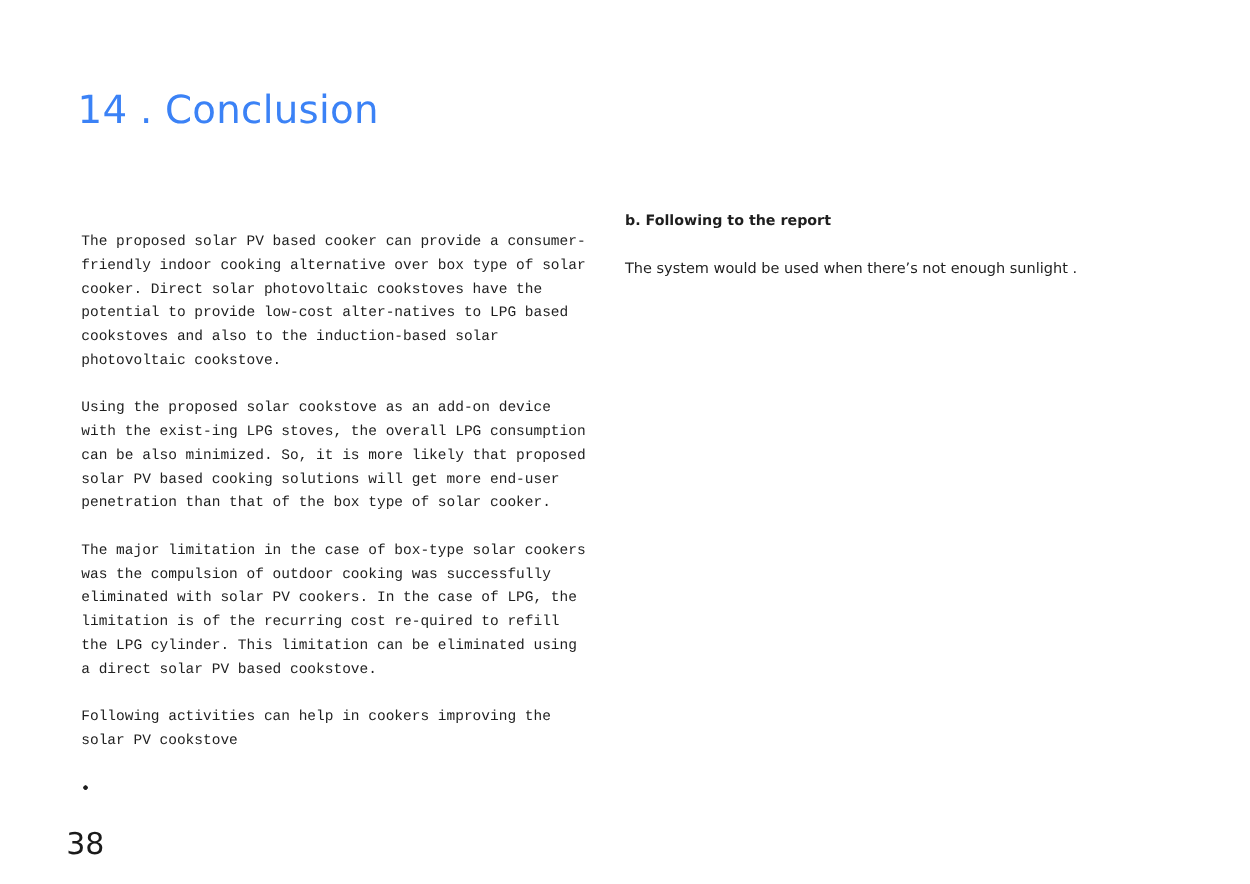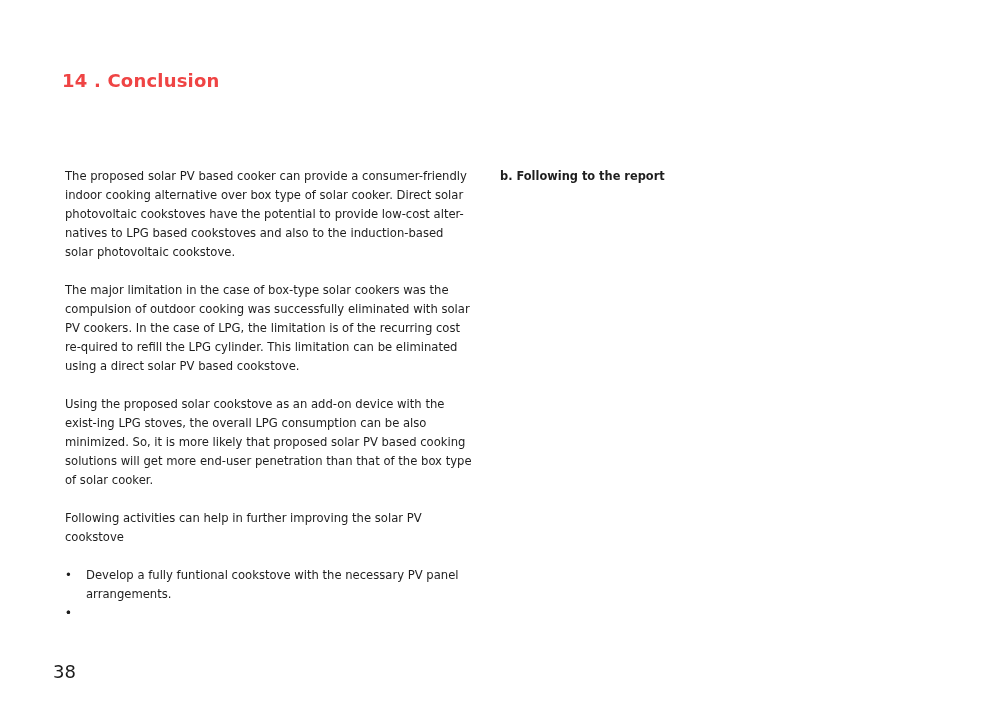--- a/index.html
+++ b/index.html
@@ -14,43 +14,44 @@
       overflow: hidden;
       font-family: "DejaVu Sans", sans-serif;
       color: #1a1a1a;
     }
     .page-title {
       position: absolute;
       left: 62px;
       top: 70px;
       margin: 0;
       font-family: "DejaVu Sans", sans-serif;
-      font-weight: bold;
-      font-size: 18px;
+      font-weight: normal;
+      font-size: 31px;
       letter-spacing: 0.2px;
-      color: #ef4444;
+      color: #3b82f6;
     }
     .col {
       position: absolute;
       top: 167px;
       font-size: 11.6px;
       line-height: 19px;
       color: #1e1e1e;
     }
     .col-left {
       left: 65px;
       width: 410px;
     }
     .col-right {
       left: 500px;
       width: 425px;
       top: 167px;
     }
     .para {
-      margin: 0 0 19px 0;
+      margin: 17px 0 19px 0;
+      font-family: Liberation Mono, monospace;
     }
     .para-tight {
       margin: 0;
     }
     .sub-heading {
       margin: 0 0 19px 0;
       font-weight: bold;
       font-size: 11.4px;
     }
     .bullets {
@@ -64,47 +65,47 @@
     }
     .bullet-dot {
       position: absolute;
       left: 0;
       top: 0;
     }
     .page-number {
       position: absolute;
       left: 53px;
       top: 661px;
-      font-size: 18px;
+      font-size: 24px;
       color: #1a1a1a;
     }
   </style>
 </head>
 <body>
 
 <h1 class="page-title">14 . Conclusion</h1>
 
 <div class="col col-left">
   <p class="para">The proposed solar PV based cooker can provide a consumer-friendly indoor cooking alternative over box type of solar cooker. Direct solar photovoltaic cookstoves have the potential to provide low-cost alter-natives to LPG based cookstoves and also to the induction-based solar photovoltaic cookstove.</p>
+  <p class="para">Using the proposed solar cookstove as an add-on device with the exist-ing LPG stoves, the overall LPG consumption can be also minimized. So, it is more likely that proposed solar PV based cooking solutions will get more end-user penetration than that of the box type of solar cooker.</p>
   <p class="para">The major limitation in the case of box-type solar cookers was the compulsion of outdoor cooking was successfully eliminated with solar PV cookers. In the case of LPG, the limitation is of the recurring cost re-quired to refill the LPG cylinder. This limitation can be eliminated using a direct solar PV based cookstove.</p>
-  <p class="para">Using the proposed solar cookstove as an add-on device with the exist-ing LPG stoves, the overall LPG consumption can be also minimized. So, it is more likely that proposed solar PV based cooking solutions will get more end-user penetration than that of the box type of solar cooker.</p>
 
-  <p class="para">Following activities can help in further improving the solar PV cookstove</p>
+  <p class="para">Following activities can help in cookers improving the solar PV cookstove</p>
 
   <ul class="bullets">
     <li>
       <span class="bullet-dot">•</span>
-      <span>Develop a fully funtional cookstove with the necessary PV panel arrangements.</span>
     </li>
     <li>
       <span class="bullet-dot">•</span>
     </li>
     <li>
       <span class="bullet-dot">•</span>
     </li>
   </ul>
 </div>
 
 <div class="col col-right">
   <h2 class="sub-heading">b. Following to the report</h2>
+  <p class="para-tight">The system would be used when there’s not enough sunlight .</p>
 </div>
 
 <div class="page-number">38</div>
 
 </body></html>

